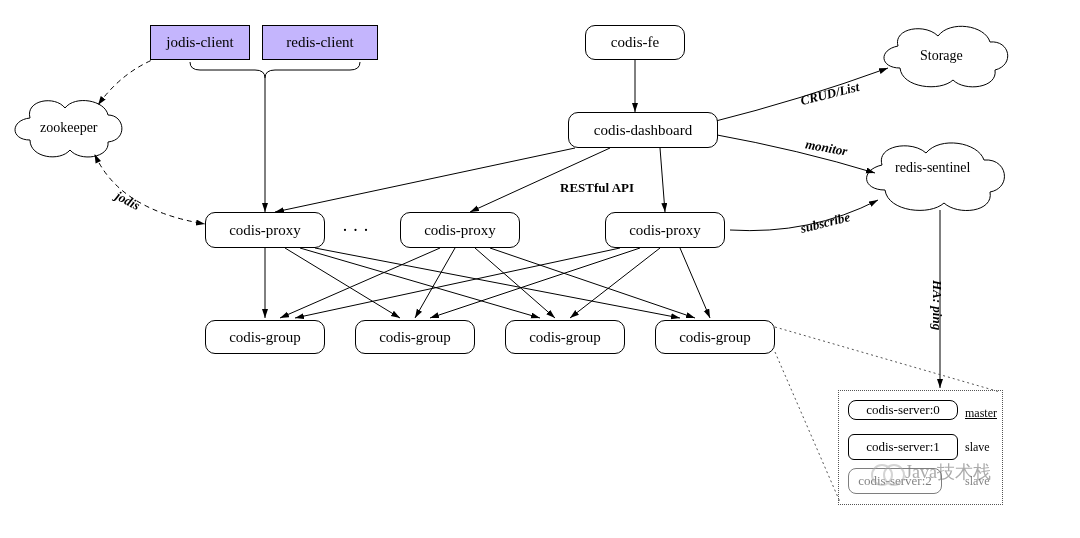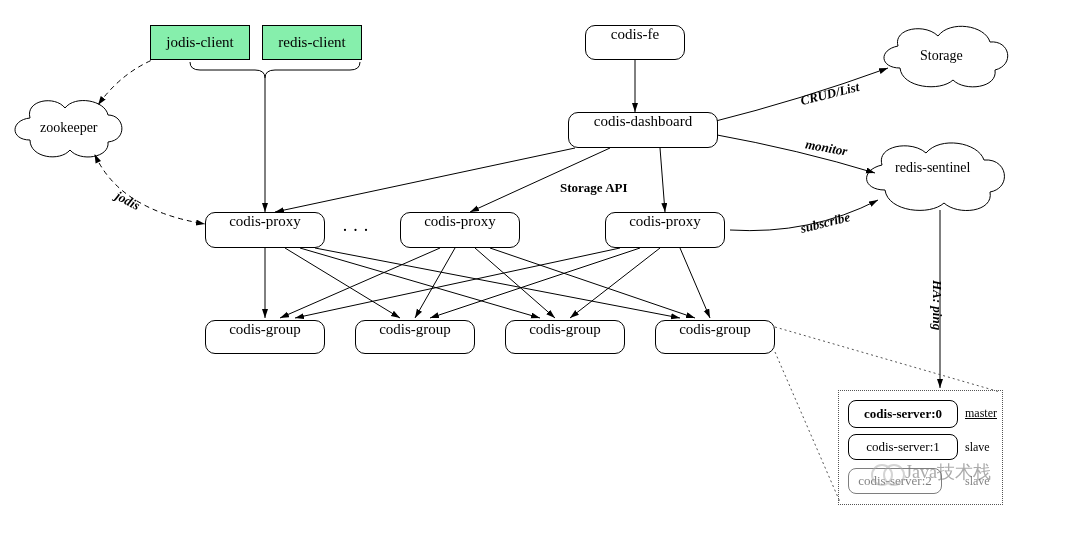--- a/index.html
+++ b/index.html
@@ -13,28 +13,28 @@
   }
   svg { position: absolute; top: 0; left: 0; }
   .box {
     position: absolute;
     border: 1px solid #000;
     border-radius: 10px;
     background: #fff;
     font-size: 15px;
     text-align: center;
     display: flex;
-    align-items: flex-start;
+    align-items: center;
     justify-content: center;
     box-sizing: border-box;
   }
   .rect {
     position: absolute;
     border: 1px solid #000;
-    background: #86efac;
+    background: #c4b5fd;
     font-size: 15px;
     text-align: center;
     display: flex;
     align-items: center;
     justify-content: center;
     box-sizing: border-box;
   }
   .cloud-label {
     position: absolute;
     font-size: 14px;
@@ -165,21 +165,21 @@
     <line x1="680" y1="248" x2="710" y2="318" marker-end="url(#arrow)"></line>
   </g>
 
   <line x1="775" y1="327" x2="1000" y2="392" stroke="#555" stroke-width="1" stroke-dasharray="2,3"></line>
   <line x1="775" y1="352" x2="840" y2="502" stroke="#555" stroke-width="1" stroke-dasharray="2,3"></line>
 </svg>
 
 <div class="rect" style="left:150px; top:25px; width:100px; height:35px;">
     <span>jodis-client</span>
   </div>
-<div class="rect" style="left:262px; top:25px; width:100px; height:35px;">
+<div class="rect" style="left:262px; top:25px; width:116px; height:35px;">
     <span>redis-client</span>
   </div>
 <div class="box" style="left:585px; top:25px; width:100px; height:35px;">
     <span>codis-fe</span>
   </div>
 
 <div class="cloud-label" style="left:40px; top:120px;">zookeeper</div>
 <div class="cloud-label" style="left:920px; top:48px;">Storage</div>
 <div class="cloud-label" style="left:895px; top:160px;">redis-sentinel</div>
 
@@ -205,37 +205,37 @@
     <span>codis-group</span>
   </div>
 <div class="box" style="left:505px; top:320px; width:120px; height:34px;">
     <span>codis-group</span>
   </div>
 <div class="box" style="left:655px; top:320px; width:120px; height:34px;">
     <span>codis-group</span>
   </div>
 
 <div class="panel" style="left:838px; top:390px; width:165px; height:115px;"></div>
-<div class="small-box" style="left:848px; top:400px; width:110px; height:28px;font-weight:bold;">
+<div class="small-box" style="left:848px; top:400px; width:110px; height:20px;">
     <span>codis-server:0</span>
   </div>
 <div class="small-label" style="left:965px; top:406px;text-decoration:underline;">master</div>
-<div class="small-box" style="left:848px; top:434px; width:110px; height:26px;">
+<div class="small-box" style="left:848px; top:434px; width:110px; height:26px;border-radius:6px;">
     <span>codis-server:1</span>
   </div>
 <div class="small-label" style="left:965px; top:440px;">slave</div>
 <div class="small-box" style="left:848px; top:468px; width:94px; height:26px; opacity:0.5;">
     <span>codis-server:2</span>
   </div>
 <div class="small-label" style="left:965px; top:474px; opacity:0.5;">slave</div>
 
 <div class="edge-label italic" style="left:115px; top:193px; transform:rotate(28deg);">jodis</div>
 <div class="edge-label italic" style="left:800px; top:86px; transform:rotate(-14deg);">CRUD/List</div>
 <div class="edge-label italic" style="left:805px; top:140px; transform:rotate(10deg);">monitor</div>
-<div class="edge-label" style="left:560px; top:180px;">Storage API</div>
+<div class="edge-label" style="left:560px; top:180px;">RESTful API</div>
 <div class="edge-label italic" style="left:800px; top:215px; transform:rotate(-14deg);">subscribe</div>
 <div class="edge-label italic" style="left:945px; top:280px; transform:rotate(90deg); transform-origin:left top;">HA: ping</div>
 
 <svg class="watermark-circles" style="left:870px; top:460px;" width="40" height="30">
   <circle cx="12" cy="15" r="10" fill="none" stroke="#aaa" stroke-width="2"></circle>
   <circle cx="24" cy="15" r="10" fill="none" stroke="#aaa" stroke-width="2"></circle>
 </svg>
 <div class="watermark" style="left:905px; top:460px;">Java技术栈</div>
 
 </body></html>

